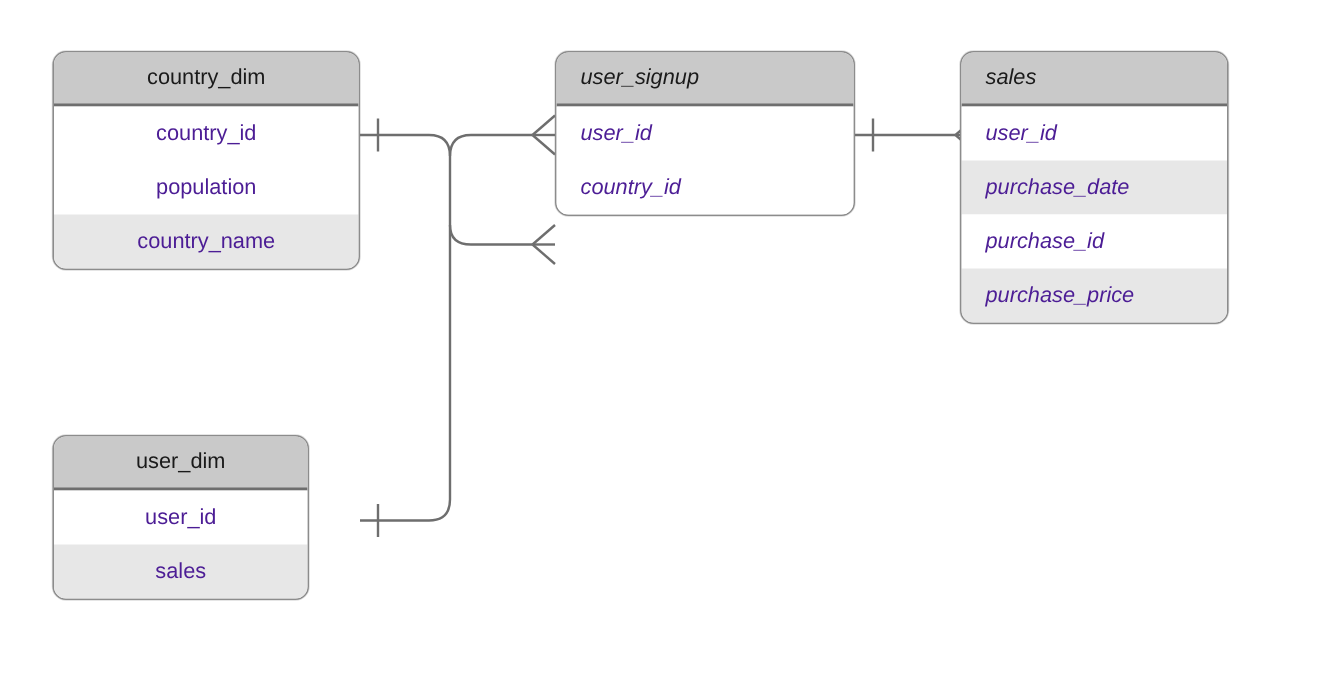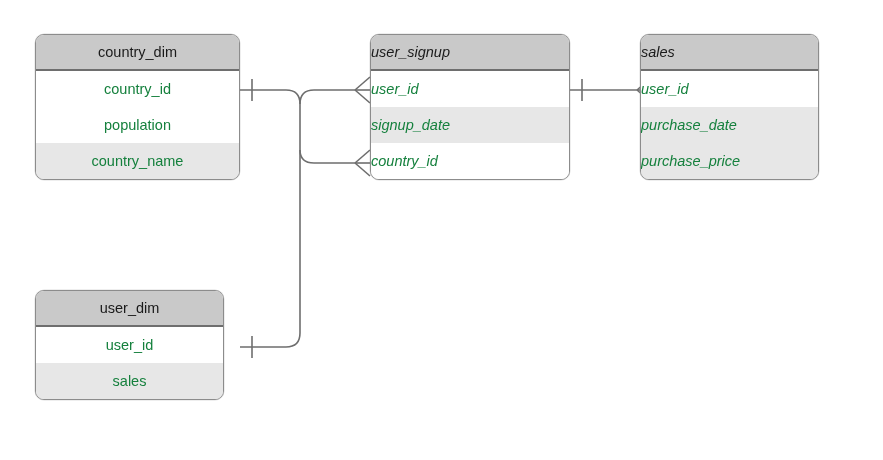--- a/index.html
+++ b/index.html
@@ -40,40 +40,41 @@
     border-bottom: 2px solid #6e6e6e;
     color: #1a1a1a;
     font-size: 14.5px;
     white-space: nowrap;
     overflow: hidden;
   }
   .attr {
     box-sizing: border-box;
     height: 36px;
     line-height: 36px;
-    color: #15803d;
+    color: #4c1d95;
     font-size: 14.5px;
     background: #ffffff;
     white-space: nowrap;
     overflow: hidden;
   }
   .attr.alt {
     background: #e7e7e7;
   }
   
   .style-plain .entity-title,
   .style-plain .attr {
     text-align: center;
     font-style: normal;
   }
   
   .style-italic .entity-title,
   .style-italic .attr {
     text-align: left;
     font-style: italic;
+    padding-left: 16px;
   }
 </style>
 </head>
 <body>
 
 <div id="canvas">
 
   <svg id="wires" viewBox="0 0 883 460" width="883" height="460">
     <g fill="none" stroke="#6e6e6e" stroke-width="1.6" stroke-linecap="butt" stroke-linejoin="round">
 
@@ -114,30 +115,30 @@
   <div class="entity style-plain" style="left:35px; top:34px; width:205px;">
     <div class="entity-title">country_dim</div>
     <div class="attr">country_id</div>
     <div class="attr">population</div>
     <div class="attr alt">country_name</div>
   </div>
 
   <div class="entity style-italic" style="left:370px; top:34px; width:200px;">
     <div class="entity-title">user_signup</div>
     <div class="attr">user_id</div>
-    <div class="attr alt">signup_date</div>
     <div class="attr">country_id</div>
   </div>
 
   <div class="entity style-italic" style="left:640px; top:34px; width:179px;">
     <div class="entity-title">sales</div>
     <div class="attr">user_id</div>
     <div class="attr alt">purchase_date</div>
+    <div class="attr">purchase_id</div>
     <div class="attr alt">purchase_price</div>
   </div>
 
-  <div class="entity style-plain" style="left:35px; top:290px; width:189px;">
+  <div class="entity style-plain" style="left:35px; top:290px; width:171px;">
     <div class="entity-title">user_dim</div>
     <div class="attr">user_id</div>
     <div class="attr alt">sales</div>
   </div>
 
 </div>
 
 </body></html>

